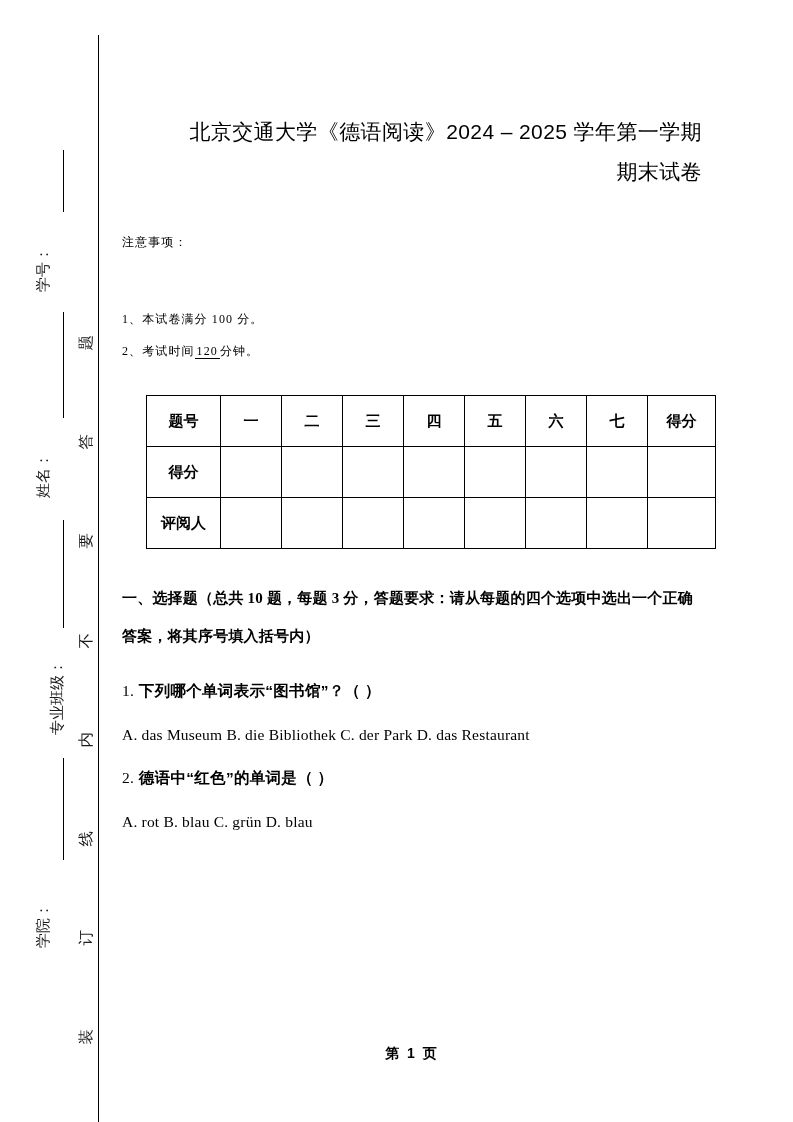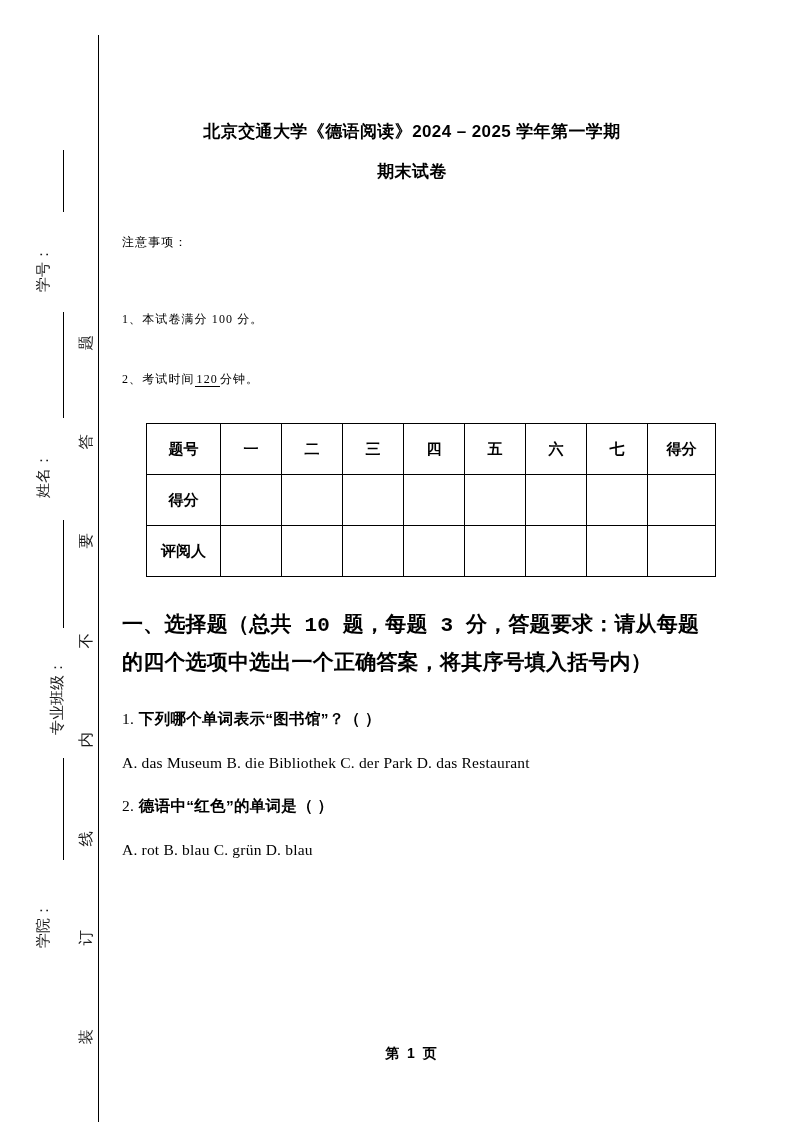--- a/index.html
+++ b/index.html
@@ -89,24 +89,24 @@
     position: absolute;
     left: 122px;
     top: 0;
     width: 580px;
     height: 1122px;
   }
 
   
   #title {
     margin-top: 112px;
-    text-align: center;
-    font-family: "Liberation Sans", "DejaVu Sans", sans-serif;
-    font-weight: bold;
-    font-size: 17px;
+    text-align: right;
+    font-family: "Liberation Sans", "DejaVu Sans", sans-serif;
+    font-weight: normal;
+    font-size: 21px;
     line-height: 40px;
     letter-spacing: 0.4px;
   }
 
   
   #info-line {
     margin-top: 24px;
     text-align: center;
     font-family: "Liberation Sans", "DejaVu Sans", sans-serif;
     font-weight: bold;
@@ -125,21 +125,21 @@
 
   
   .notice {
     font-size: 12px;
     line-height: 1;
     letter-spacing: 1.1px;
     font-family: "Liberation Serif", "DejaVu Serif", serif;
   }
   #notice-title { margin-top: 44px; }
   #notice-1 { margin-top: 65px; }
-  #notice-2 { margin-top: 48px; }
+  #notice-2 { margin-top: 20px; }
   .ul-val {
     border-bottom: 1.2px solid #000;
     padding: 0 2px;
   }
 
   
   #score-table {
     margin-top: 38px;
     margin-left: 24px;
     border-collapse: collapse;
@@ -156,23 +156,23 @@
     height: 34px;
     padding: 8px;
   }
   #score-table col.c-head { width: 74px; }
   #score-table col.c-num  { width: 61px; }
   #score-table col.c-sum  { width: 68px; }
 
   
   #section-heading {
     margin-top: 30px;
-    font-family: Liberation Mono, monospace;
-    font-weight: bold;
-    font-size: 21px;
+    font-family: Liberation Serif, serif;
+    font-weight: bold;
+    font-size: 15px;
     line-height: 38px;
     letter-spacing: 0.2px;
   }
   .q-stem {
     margin-top: 18px;
     font-family: "Liberation Sans", "DejaVu Sans", sans-serif;
     font-weight: bold;
     font-size: 15.5px;
     line-height: 1;
     letter-spacing: 0.3px;

